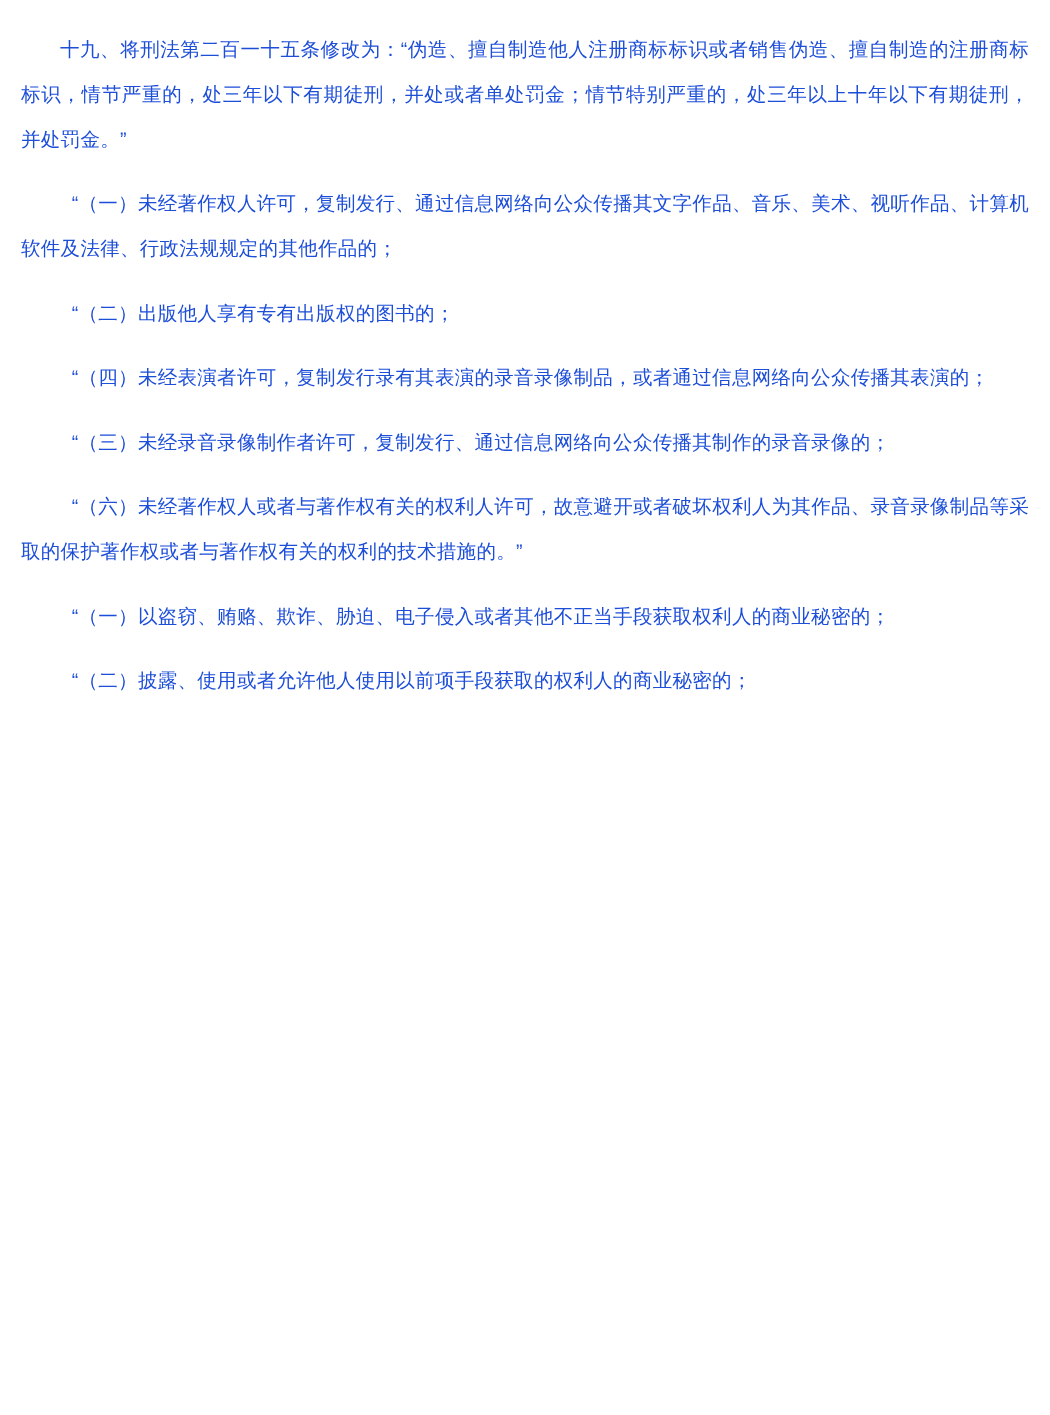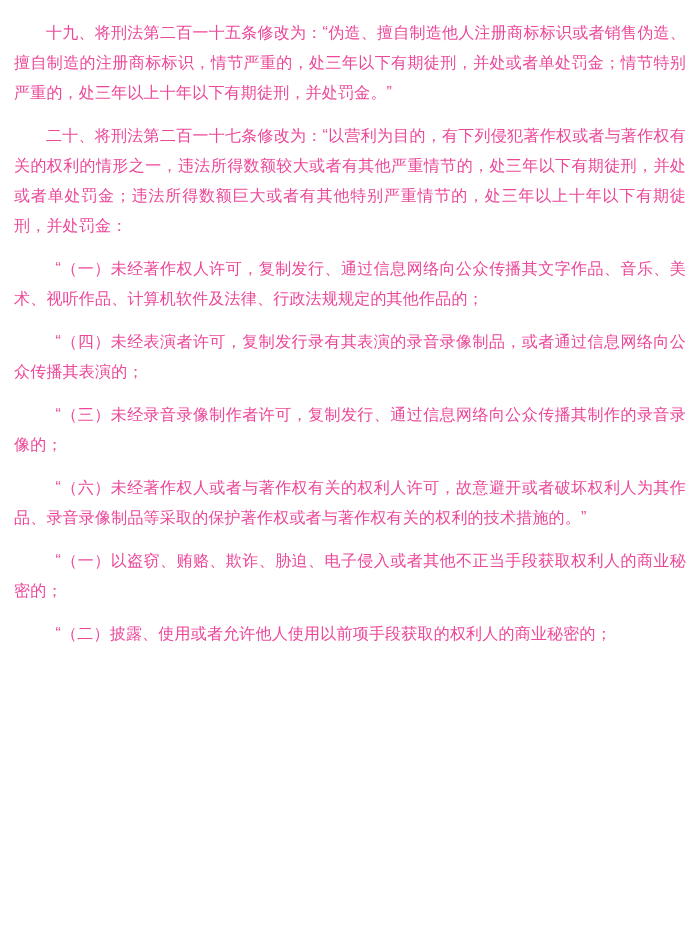--- a/index.html
+++ b/index.html
@@ -12,22 +12,22 @@
     min-height: 943px;
     font-family: "Liberation Sans", "DejaVu Sans", sans-serif;
   }
   .page {
     width: 700px;
     box-sizing: border-box;
     padding: 18px 14px 10px 14px;
     background: #ffffff;
   }
   .para {
-    color: #ec4899;
-    font-size: 16px;
+    color: #1d4ed8;
+    font-size: 13px;
     line-height: 30px;
     text-align: justify;
     text-justify: inter-ideograph;
     margin: 0 0 13px 0;
     letter-spacing: 0.2px;
   }
   .indent-2 {
     text-indent: 2em;
   }
   .indent-3 {
@@ -36,21 +36,21 @@
   .para:last-child {
     margin-bottom: 12px;
   }
 </style>
 </head>
 <body>
 
 <div class="page">
   <div id="paragraph-container">
       <p class="para indent-2">十九、将刑法第二百一十五条修改为：“伪造、擅自制造他人注册商标标识或者销售伪造、擅自制造的注册商标标识，情节严重的，处三年以下有期徒刑，并处或者单处罚金；情节特别严重的，处三年以上十年以下有期徒刑，并处罚金。”</p>
-      <p class="para indent-2">二十、将刑法第二百一十七条修改为：“以营利为目的，有下列侵犯著作权或者与著作权有关的权利的情形之一，违法所得数额较大或者有其他严重情节的，处三年以下有期徒刑，并处或者单处罚金；违法所得数额巨大或者有其他特别严重情节的，处三年以上十年以下有期徒刑，并处罚金：</p>
       <p class="para indent-3">“（一）未经著作权人许可，复制发行、通过信息网络向公众传播其文字作品、音乐、美术、视听作品、计算机软件及法律、行政法规规定的其他作品的；</p>
+      <p class="para indent-3">“（二）出版他人享有专有出版权的图书的；</p>
       <p class="para indent-3">“（四）未经表演者许可，复制发行录有其表演的录音录像制品，或者通过信息网络向公众传播其表演的；</p>
       <p class="para indent-3">“（三）未经录音录像制作者许可，复制发行、通过信息网络向公众传播其制作的录音录像的；</p>
       <p class="para indent-3">“（六）未经著作权人或者与著作权有关的权利人许可，故意避开或者破坏权利人为其作品、录音录像制品等采取的保护著作权或者与著作权有关的权利的技术措施的。”</p>
       <p class="para indent-3">“（一）以盗窃、贿赂、欺诈、胁迫、电子侵入或者其他不正当手段获取权利人的商业秘密的；</p>
       <p class="para indent-3">“（二）披露、使用或者允许他人使用以前项手段获取的权利人的商业秘密的；</p>
     </div>
 </div>
 
 </body></html>

